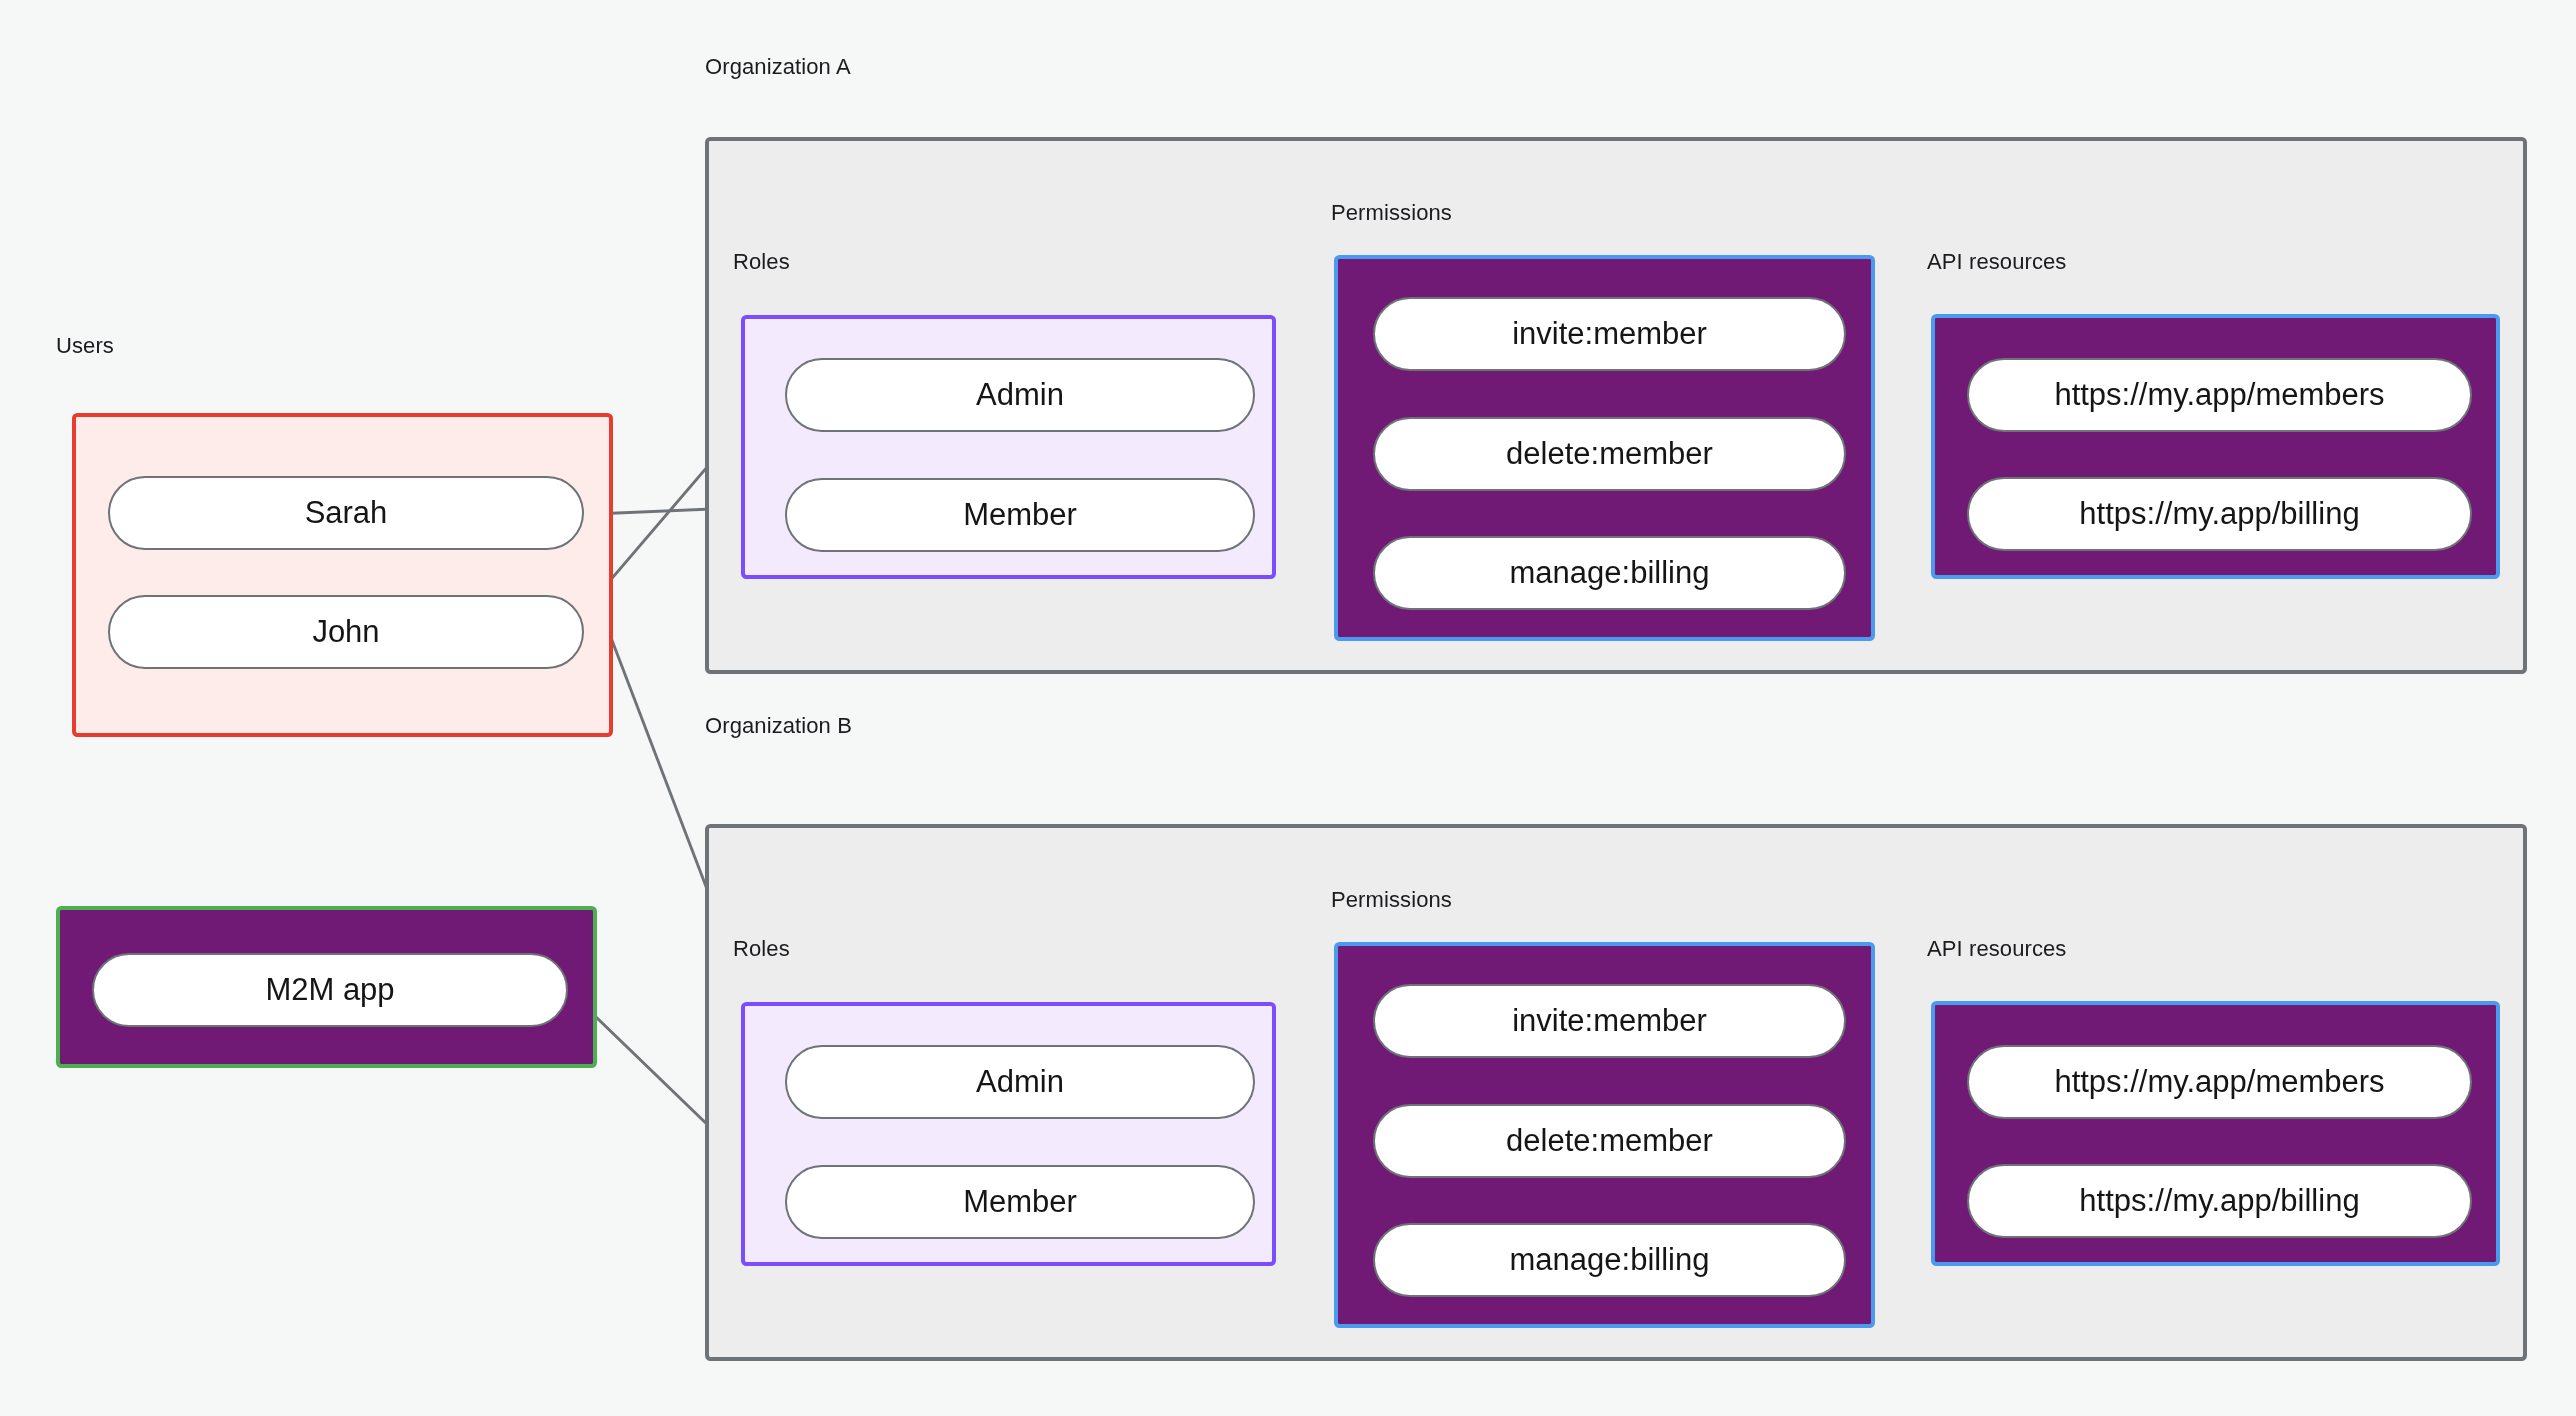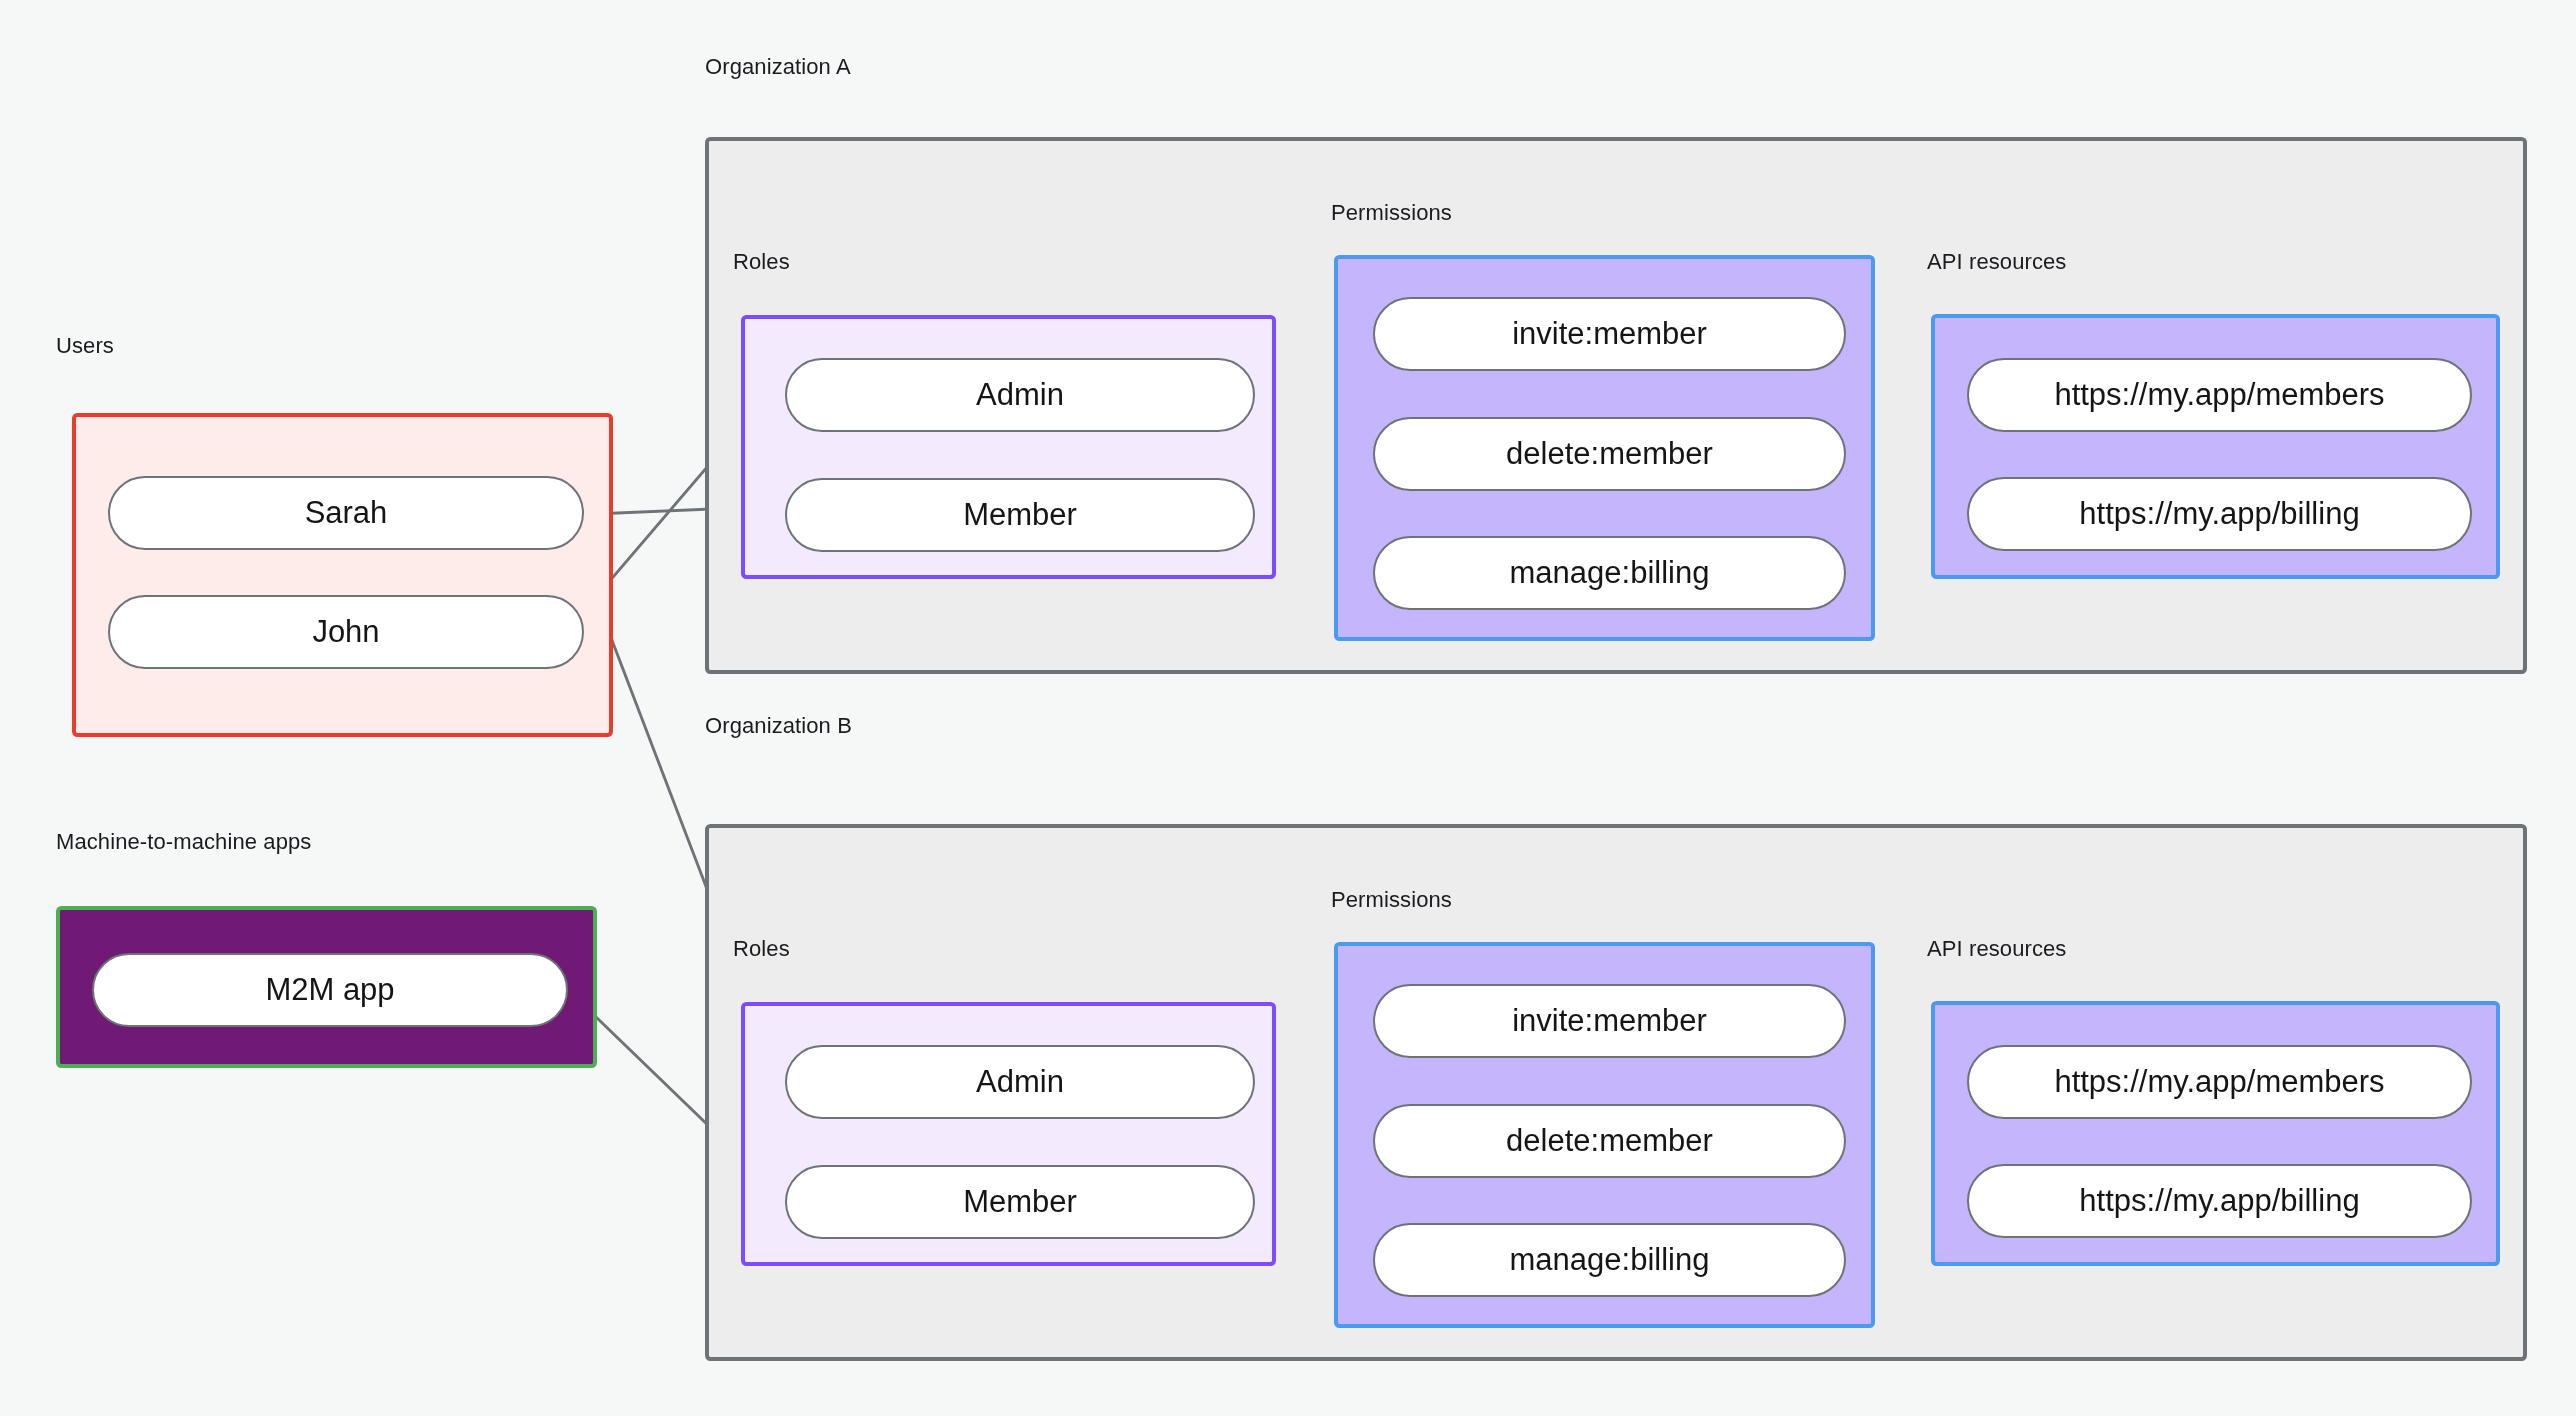--- a/index.html
+++ b/index.html
@@ -43,21 +43,21 @@
   }
   .grp-m2m {
     background: #701a75;
     border: 4.5px solid #4caf50;
   }
   .grp-roles {
     background: #f3eafd;
     border: 4.5px solid #7c4dff;
   }
   .grp-blue {
-    background: #c4b5fd;
+    background: #701a75;
     border: 4.5px solid #4a9bf0;
   }
 
   
   .pill {
     position: absolute;
     box-sizing: border-box;
     background: #ffffff;
     border: 2.7px solid #6e7377;
     border-radius: 900px;
@@ -133,21 +133,20 @@
     <circle cx="2177" cy="1323" r="11"></circle>
   </svg>
 
   <div class="caption" style="left:56px; top:333px;">Users</div>
 
   <div class="grp grp-users" style="left:72px; top:413px; width:541px; height:324px;">
     <div class="pill" style="left:32px; top:59px; width:476px; height:74px;">Sarah</div>
     <div class="pill" style="left:32px; top:178px; width:476px; height:74px;text-align:center;">John</div>
   </div>
 
-  <div class="caption" style="left:56px; top:829px;">Machine-to-machine apps</div>
 
   <div class="grp grp-m2m" style="left:56px; top:906px; width:541px; height:162px;">
     <div class="pill" style="left:32px; top:43px; width:476px; height:74px;">M2M app</div>
   </div>
 
   <div class="caption" style="left:705px; top:54px;">Organization A</div>
 
   <div class="grp grp-org" style="left:705px; top:137px; width:1822px; height:537px;">
 
     <div class="caption" style="left:24px; top:108px;">Roles</div>

